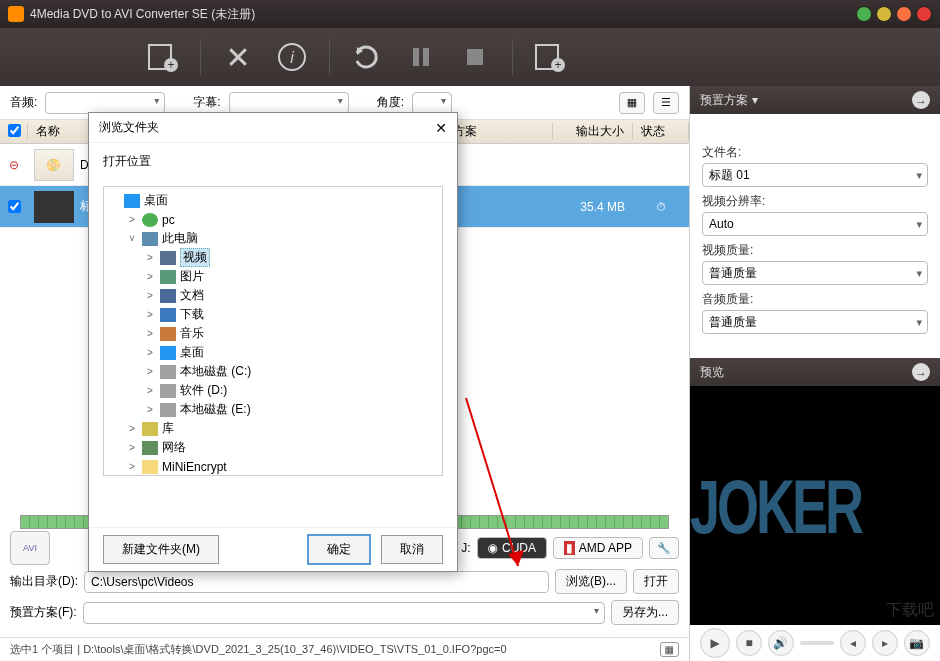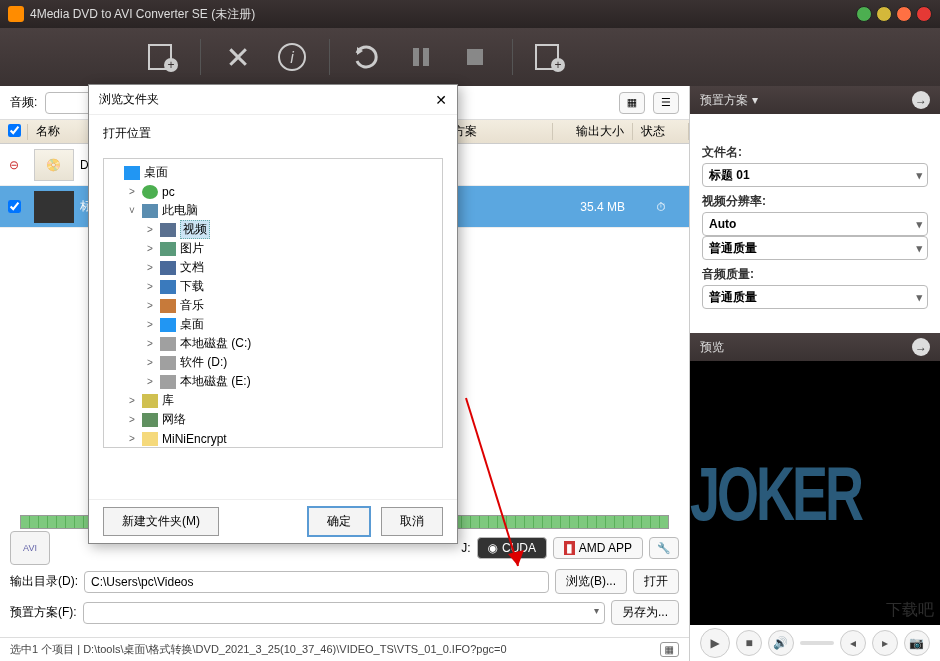--- a/index.html
+++ b/index.html
@@ -41,36 +41,36 @@
 
 .bottombar { padding: 6px 10px; font-size: 12px; }
 .cudabar { height: 30px; display: flex; align-items: center; gap: 6px; margin-bottom: 6px; }
 .pill { border: 1px solid #bbb; border-radius: 4px; padding: 3px 10px; background: #f8f8f8; font-size: 12px; }
 .pathbar { display: flex; align-items: center; gap: 6px; margin-bottom: 6px; }
 .pathbar input { flex: 1; border: 1px solid #bbb; border-radius: 4px; padding: 3px 6px; font-size: 12px; }
 .statusline { font-size: 11px; color: #444; padding: 4px 10px; border-top: 1px solid #ddd; display:flex; align-items:center; }
 
 .panelhead { height: 28px; background: linear-gradient(#4a4040,#3a3232); color: #ddd; display: flex; align-items: center; padding: 0 10px; font-size: 12px; }
 .panelhead .arrow { margin-left: auto; width: 18px; height: 18px; border-radius: 50%; background: #ddd; color: #333; display: flex; align-items: center; justify-content: center; font-size: 12px; }
-.props { padding: 8px 12px; font-size: 12px; font-weight: bold; }
+.props { padding: 8px 12px; font-size: 12px; }
 .props .lbl { margin: 6px 0 2px; color: #333; }
 .props .field { width: 100%; border: 1px solid #bbb; border-radius: 4px; padding: 3px 22px 3px 6px; position: relative; background: #fff; height: 24px; line-height: 16px; }
 .props .field::after { content: "▾"; position: absolute; right: 5px; top: 3px; color: #666; font-size: 11px; }
 
 .preview { flex: 1; display: flex; flex-direction: column; }
 .previmg { flex: 1; background: #000; position: relative; overflow: hidden; display: flex; align-items: center; justify-content: flex-start; }
 .joker { color: #2a5a7a; font-size: 54px; font-weight: 900; letter-spacing: -3px; font-family: Impact, Arial Black, sans-serif; transform: scaleY(1.4); }
 .playtime { text-align: right; padding: 4px 10px; font-size: 11px; color: #bb6633; }
 .playctrl { height: 36px; display: flex; align-items: center; gap: 6px; padding: 0 10px; }
 .pbtn { width: 26px; height: 26px; border: 1px solid #ccc; border-radius: 50%; background: #f5f5f5; display: flex; align-items: center; justify-content: center; font-size: 12px; color: #555; }
 .pbtn.play { width: 30px; height: 30px; }
 .volslider { flex: 1; height: 4px; background: #ddd; border-radius: 2px; position: relative; }
 .watermark { position: absolute; right: 6px; bottom: 40px; font-size: 16px; color: rgba(180,180,180,0.25); writing-mode: horizontal-tb; }
 
-.dialog { position: absolute; left: 88px; top: 84px; width: 370px; height: 460px; background: #fff; border: 1px solid #888; box-shadow: 3px 3px 12px rgba(0,0,0,0.3); z-index: 100; display: flex; flex-direction: column; }
+.dialog { position: absolute; left: 88px; top: 112px; width: 370px; height: 460px; background: #fff; border: 1px solid #888; box-shadow: 3px 3px 12px rgba(0,0,0,0.3); z-index: 100; display: flex; flex-direction: column; }
 .dlgtitle { height: 30px; display: flex; align-items: center; padding: 0 10px; font-size: 12px; border-bottom: 1px solid #eee; }
 .dlgtitle .x { margin-left: auto; font-size: 14px; cursor: pointer; }
 .dlgbody { flex: 1; padding: 10px 14px; font-size: 12px; overflow: hidden; }
 .dlgbody .sub { margin-bottom: 16px; }
 .tree { border: 1px solid #ccc; height: 290px; overflow: auto; padding: 4px; }
 .tree .node { display: flex; align-items: center; height: 19px; font-size: 12px; gap: 4px; }
 .tree .node .exp { width: 12px; text-align: center; color: #666; font-size: 10px; }
 .tree .ico { width: 16px; height: 14px; display: inline-block; }
 .ico-desktop { background: #2196f3; } .ico-user { background: #4caf50; border-radius: 50%; } .ico-pc { background: #5a8db0; }
 .ico-folder { background: #f5d97b; } .ico-video { background: #5a7090; } .ico-img { background: #5a9a7a; }
@@ -227,20 +227,21 @@
     <div class="panelhead">
       <span>预置方案</span>
       <span style="margin-left:4px">▾</span>
       <div class="arrow">→</div>
     </div>
     <div class="props">
       <div class="lbl">文件名:</div>
       <div class="field">标题 01</div>
       <div class="lbl">视频分辨率:</div>
       <div class="field">Auto</div>
+      <div class="lbl">视频质量:</div>
       <div class="field">普通质量</div>
       <div class="lbl">音频质量:</div>
       <div class="field">普通质量</div>
     </div>
     <div class="preview">
       <div class="panelhead">
         <span>预览</span>
         <div class="arrow">→</div>
       </div>
       <div class="previmg">

